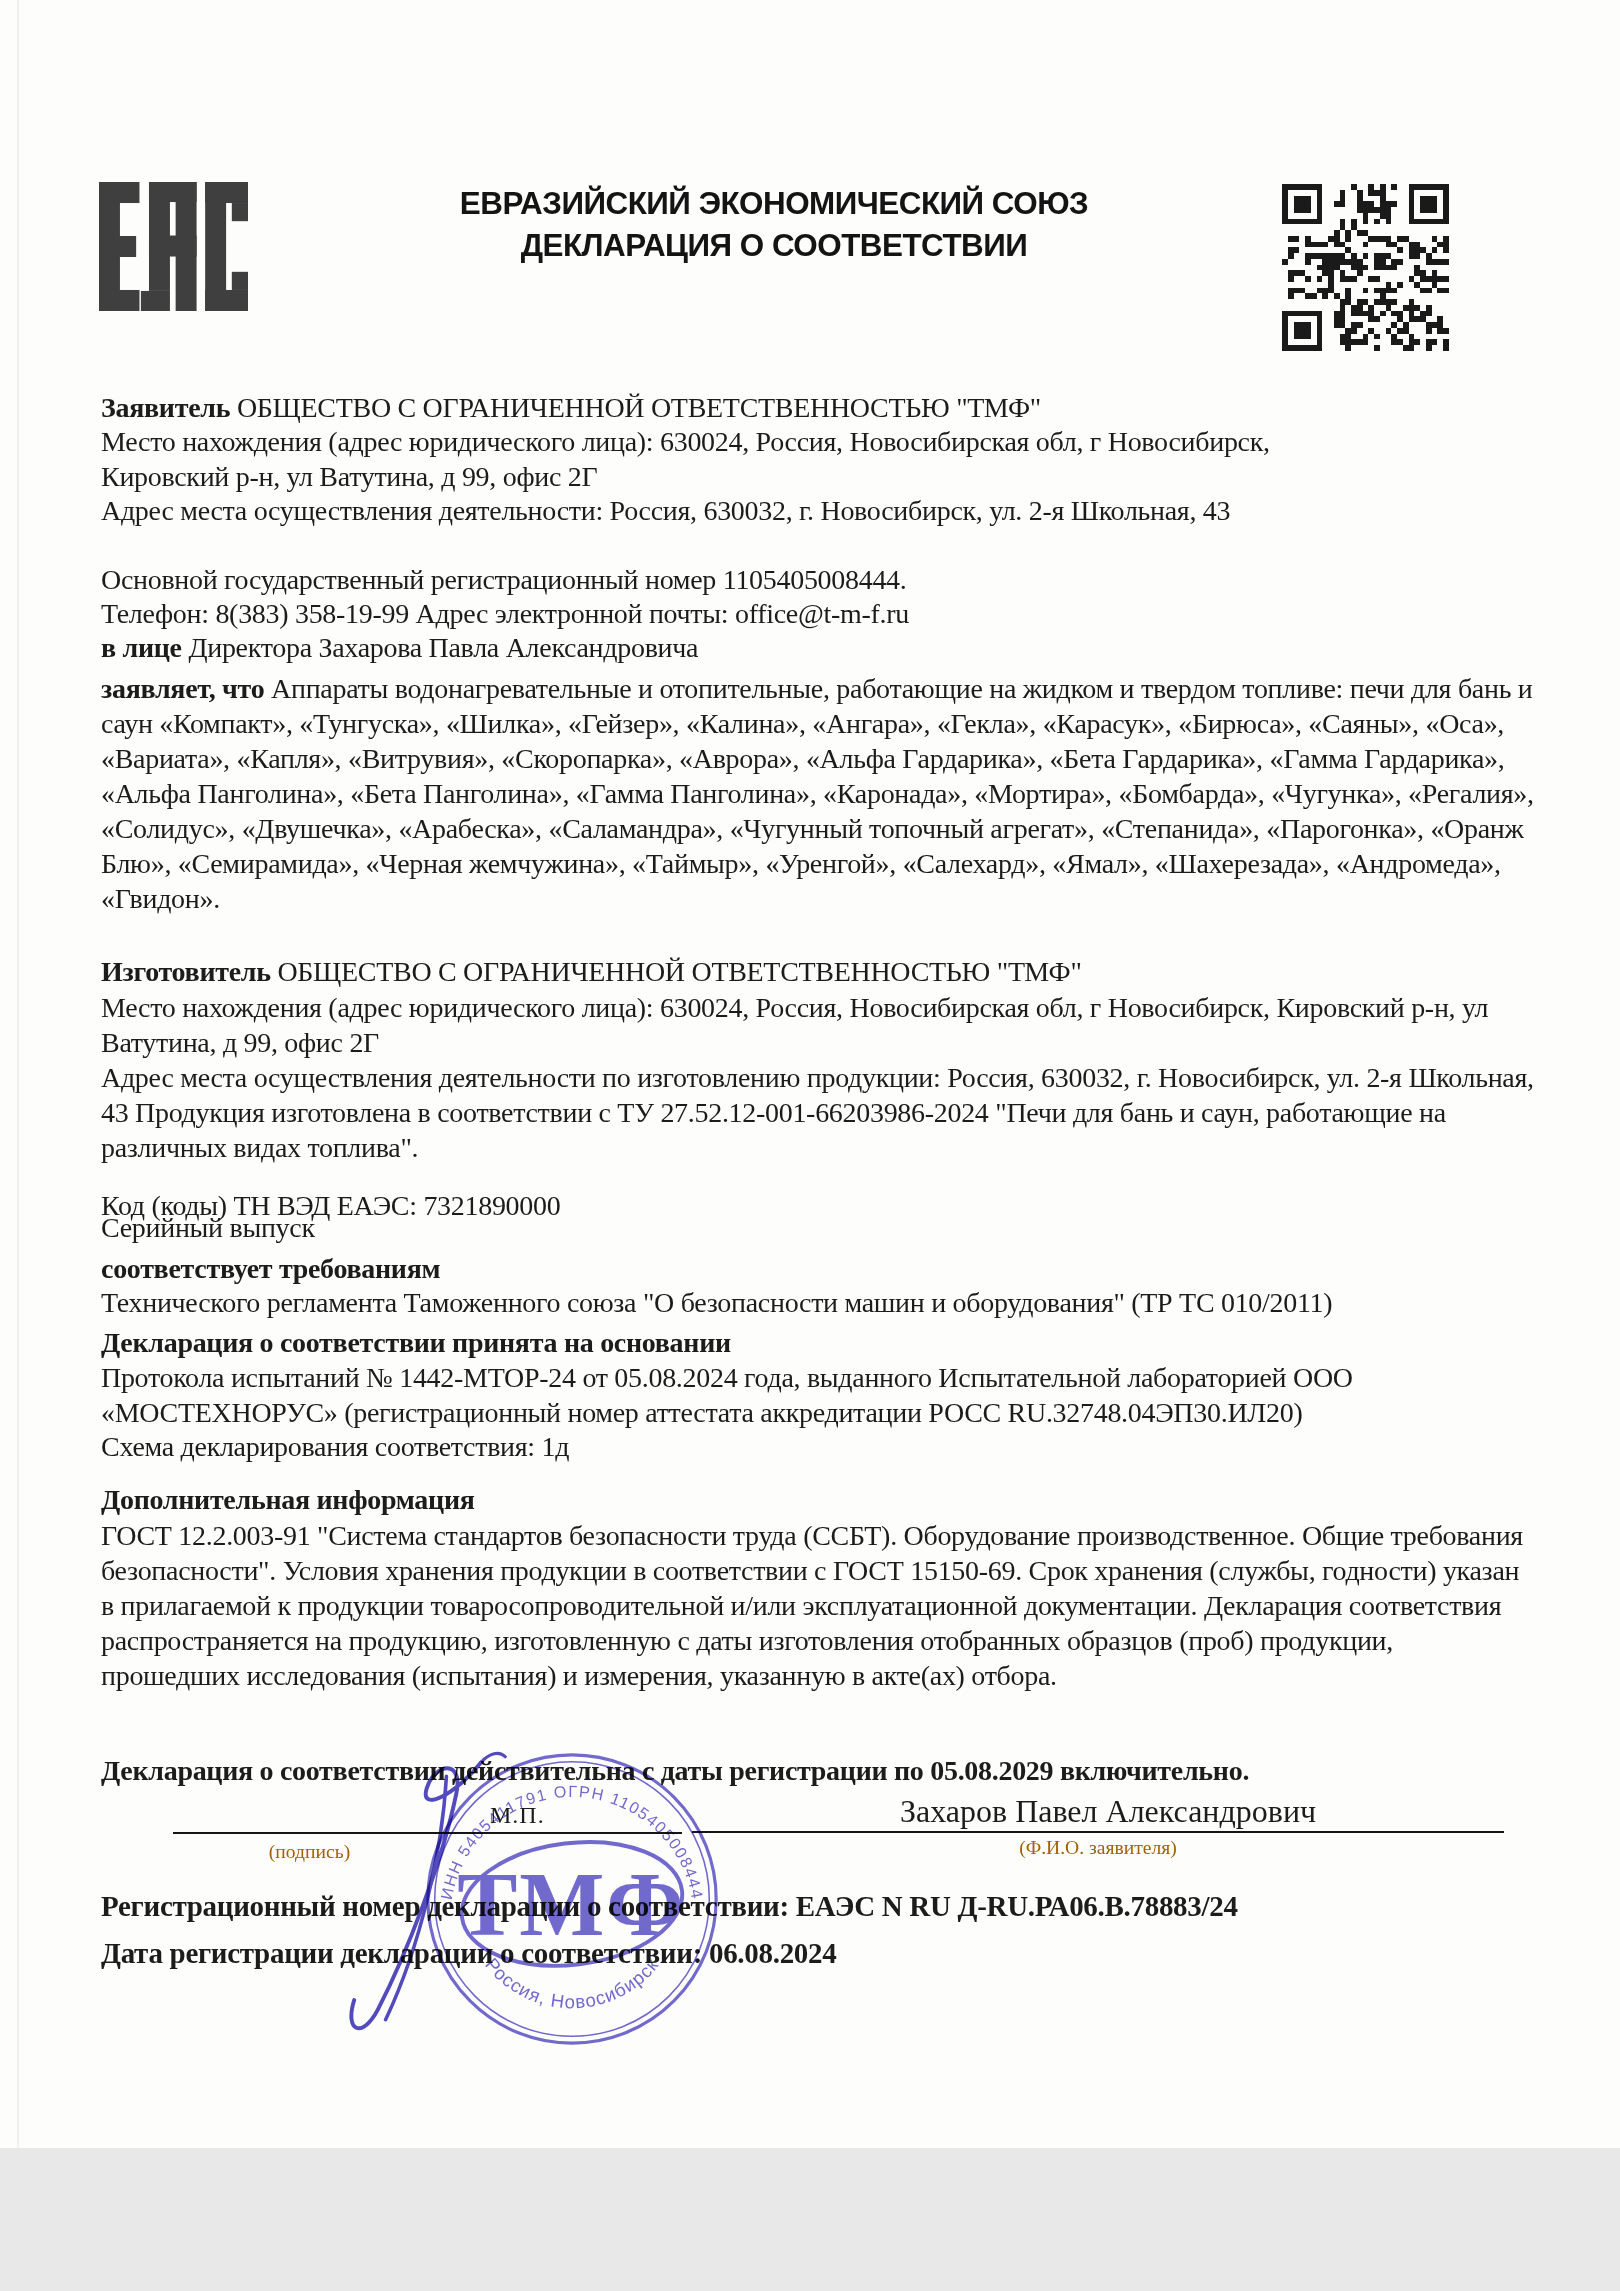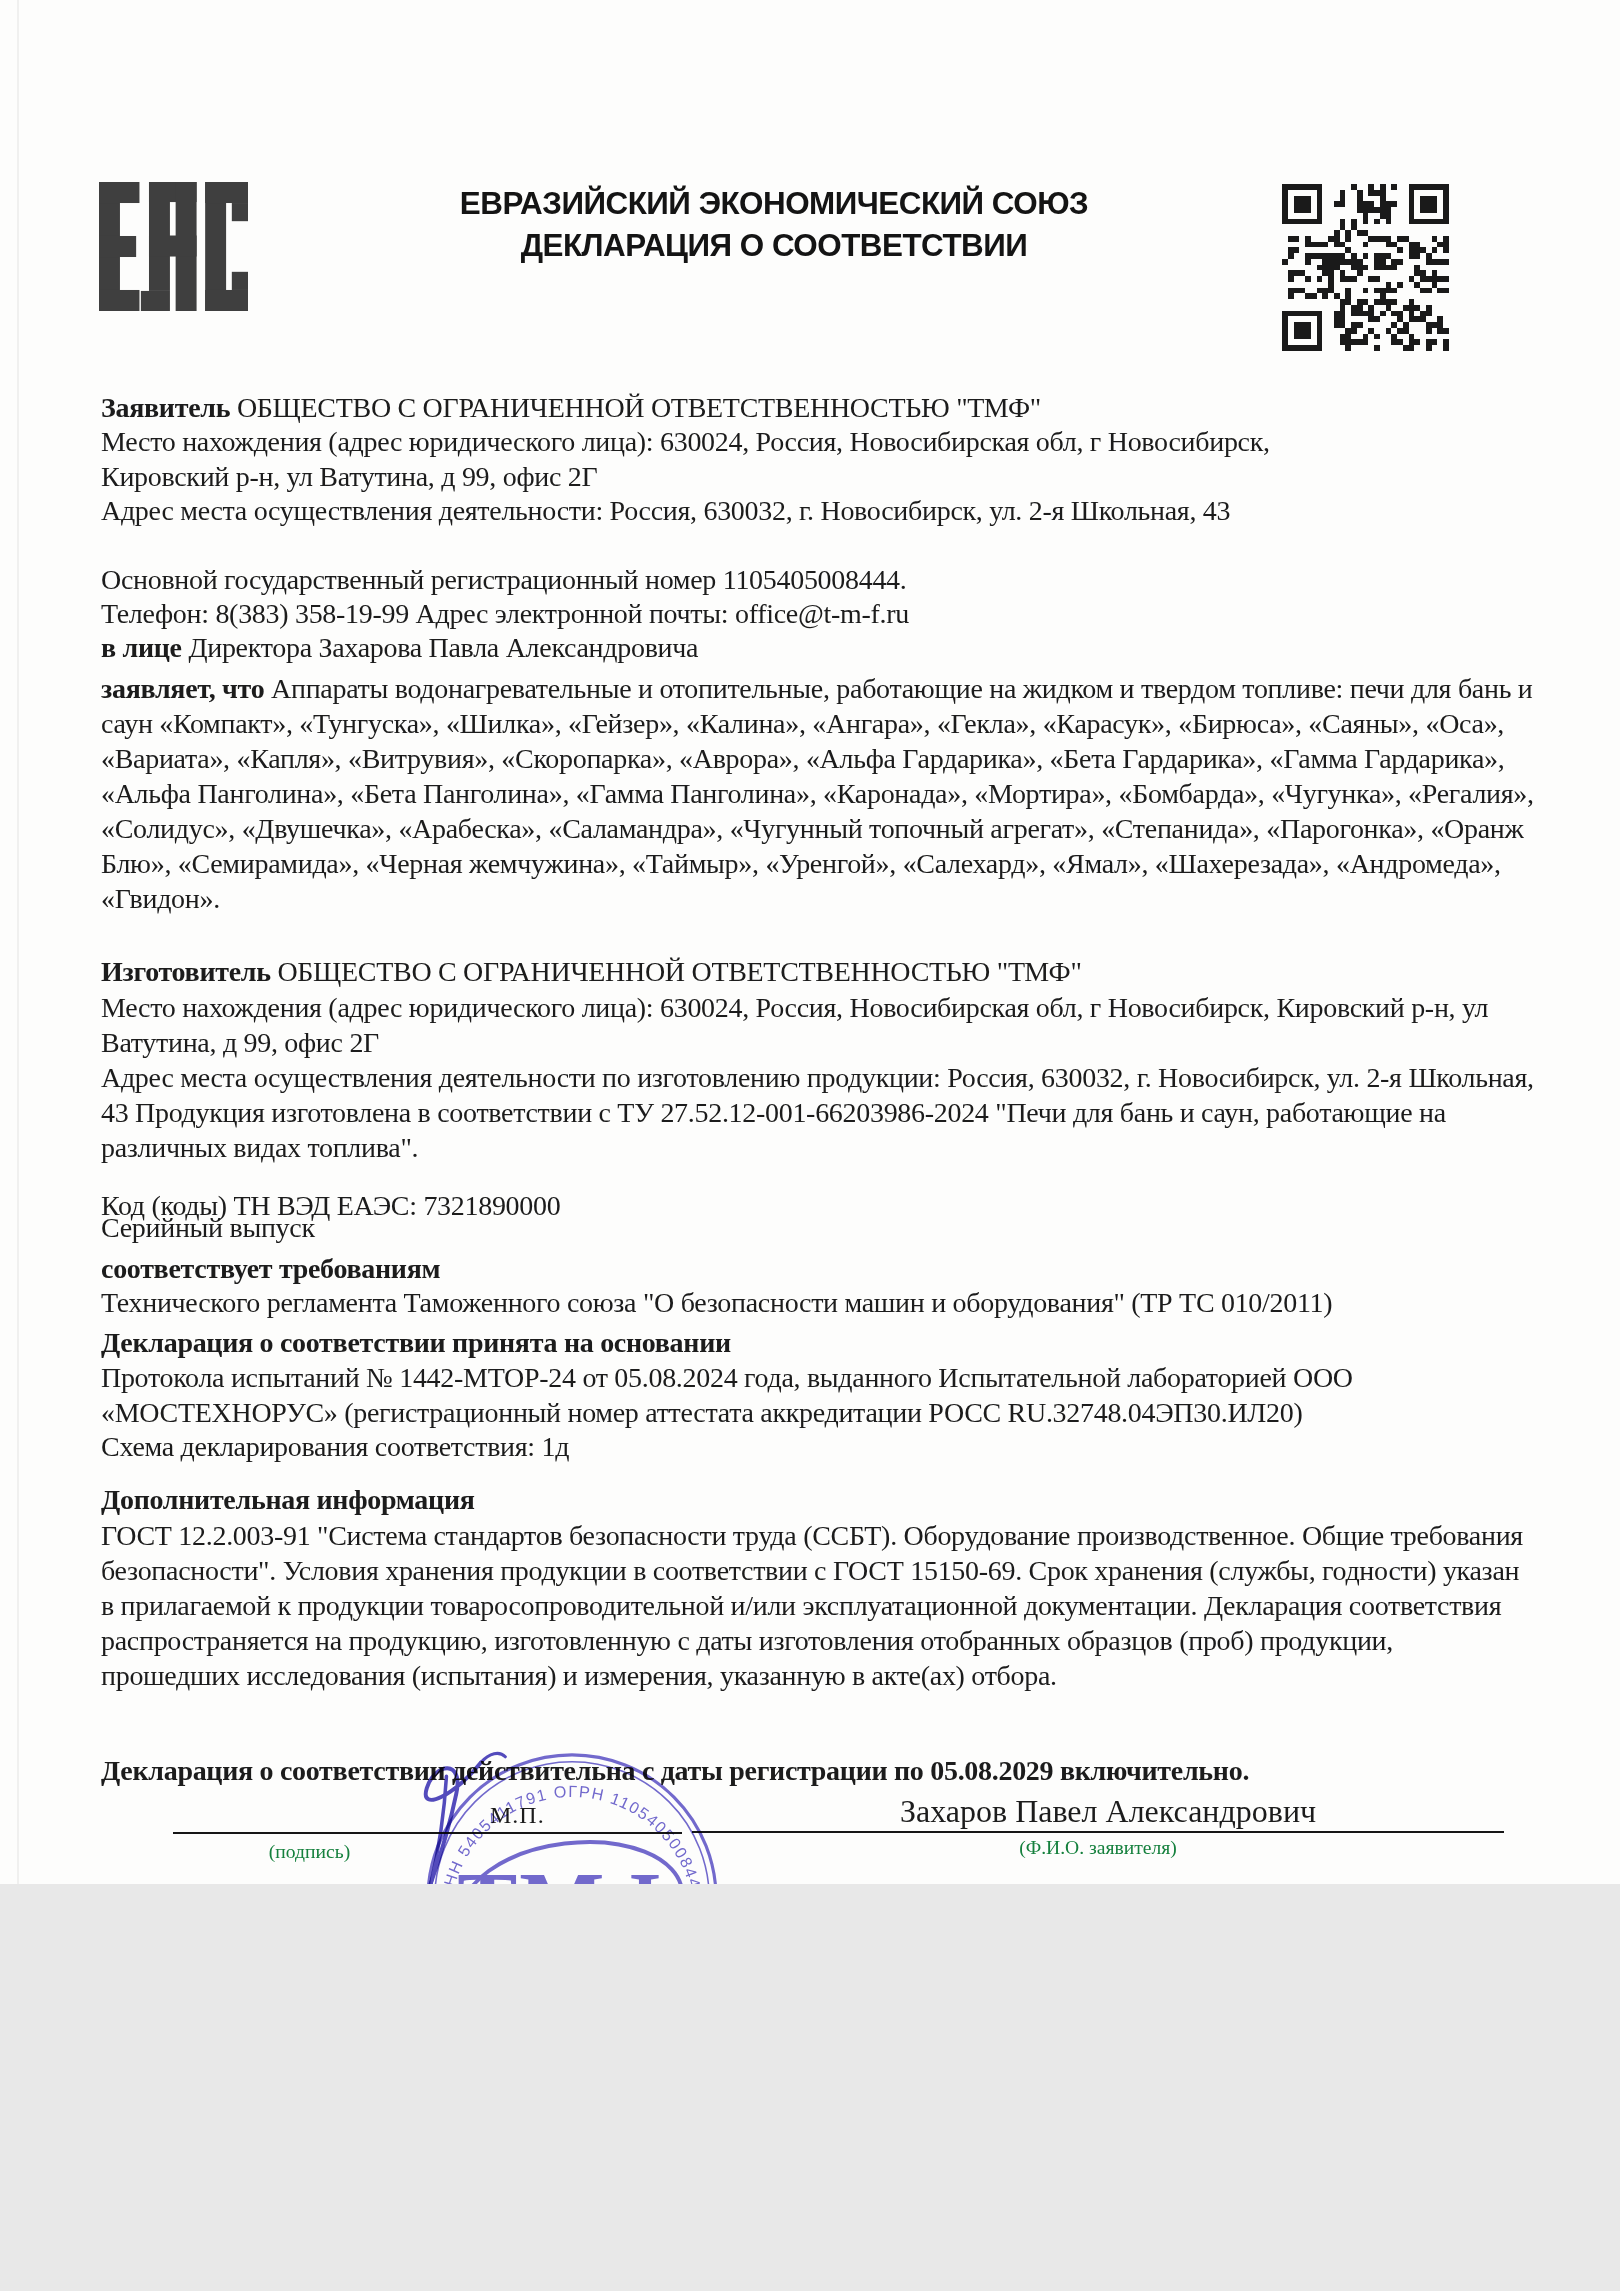--- a/index.html
+++ b/index.html
@@ -1,17 +1,17 @@
 <!DOCTYPE html>
 <html><head>
 <meta charset="utf-8">
 <style>
   html,body{margin:0;padding:0;background:#e8e8e8;}
   .page{
-    position:relative;width:1620px;height:1884px;background:#fdfdfc;
+    position:relative;width:1620px;height:2148px;background:#fdfdfc;
     font-family:"Liberation Serif", serif;color:#1c1c1c;overflow:hidden;
     box-shadow:0 0 7.8px rgba(0,0,0,.25);
   }
   .scan-edge{position:absolute;left:16.7px;top:0;width:2px;height:100%;background:rgba(0,0,0,.05);}
   .eac-logo{position:absolute;left:99px;top:182px;width:149px;height:129px;opacity:.9;}
   .doc-title{
     position:absolute;left:387px;top:182px;width:774px;text-align:center;
     font-family:"Liberation Sans", sans-serif;font-weight:bold;font-size:32px;
     line-height:42px;letter-spacing:-0.5px;color:#141414;transform:scaleX(.98);
   }
@@ -26,21 +26,21 @@
   .s4{top:562px;} .s5{top:596px;} .s6{top:630px;} .s7{top:671px;}
   .s8{top:954px;} .s9{top:990px;width:1421px;} .s10{top:1060px;}
   .s11{top:1188px;} .s12{top:1210px;} .s13{top:1251px;} .s14{top:1285px;}
   .s15{top:1325px;} .s16{top:1360px;} .s17{top:1429px;} .s18{top:1482px;}
   .s19{top:1518px;width:1431px;} .s20{top:1753px;width:1441px;}
   .mp{position:absolute;left:490px;top:1802px;font-size:24px;letter-spacing:1px;}
   .signer{position:absolute;left:900px;top:1793px;font-size:32px;}
   .sig-line{position:absolute;top:1832px;border-top:2.9px solid #161616;height:0;}
   .sig-line.left{left:173px;width:509px;}
   .sig-line.right{left:692px;width:812px;top:1831px;}
-  .caption{position:absolute;font-size:19.6px;text-align:center;color:#15803d;}
+  .caption{position:absolute;font-size:19.6px;text-align:center;color:#a16207;}
   .cap-sign{left:241px;top:1841px;width:137px;}
   .cap-fio{left:990px;top:1837px;width:216px;}
   .reg-line{position:absolute;left:101px;font-size:29px;font-weight:bold;letter-spacing:-0.3px;}
   .reg-num{top:1890px;} .reg-date{top:1937px;}
   .stamp-svg{position:absolute;left:420px;top:1747px;width:304px;height:304px;mix-blend-mode:multiply;opacity:.88;}
   .sig-svg{position:absolute;left:309px;top:1743px;width:265px;height:314px;mix-blend-mode:multiply;opacity:.95;}
   .stamp-arc-text{font-family:"Liberation Sans", sans-serif;font-size:16.5px;letter-spacing:1.5px;}
   .stamp-bottom-text{font-family:"Liberation Sans", sans-serif;font-size:19px;letter-spacing:1px;}
   .stamp-center-text{font-family:"Liberation Serif", serif;font-size:92px;font-weight:bold;letter-spacing:3px;}
 </style>

